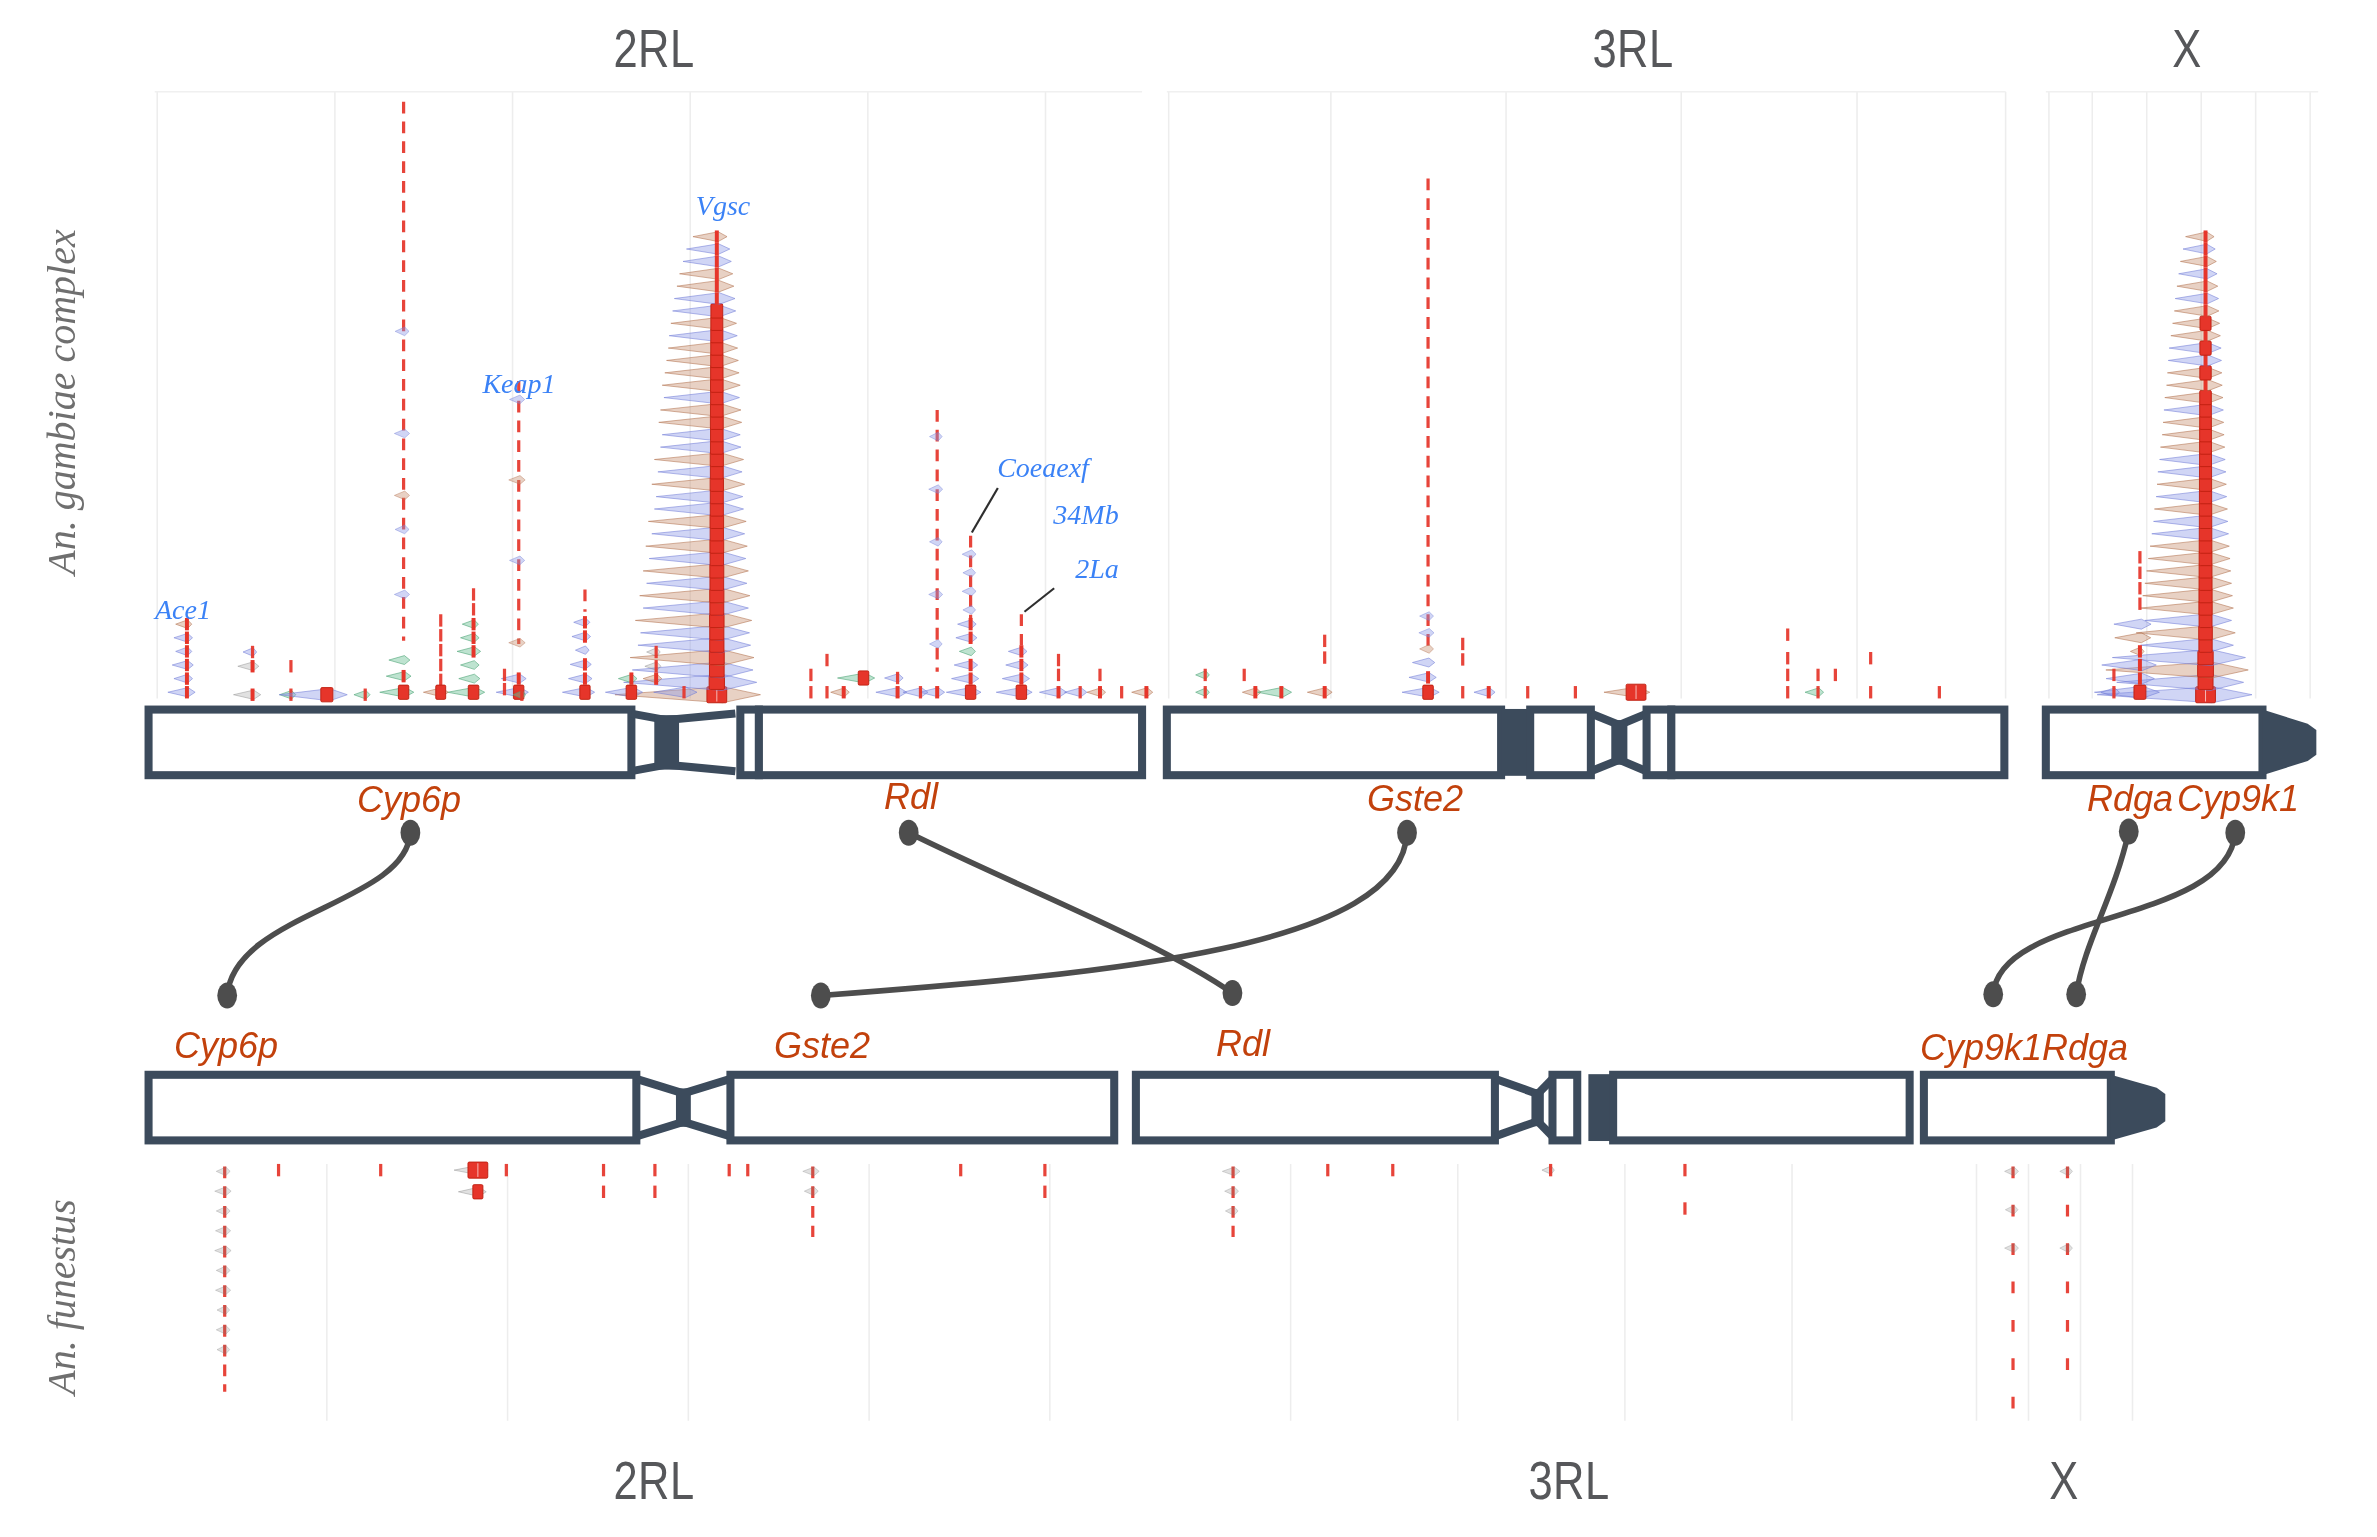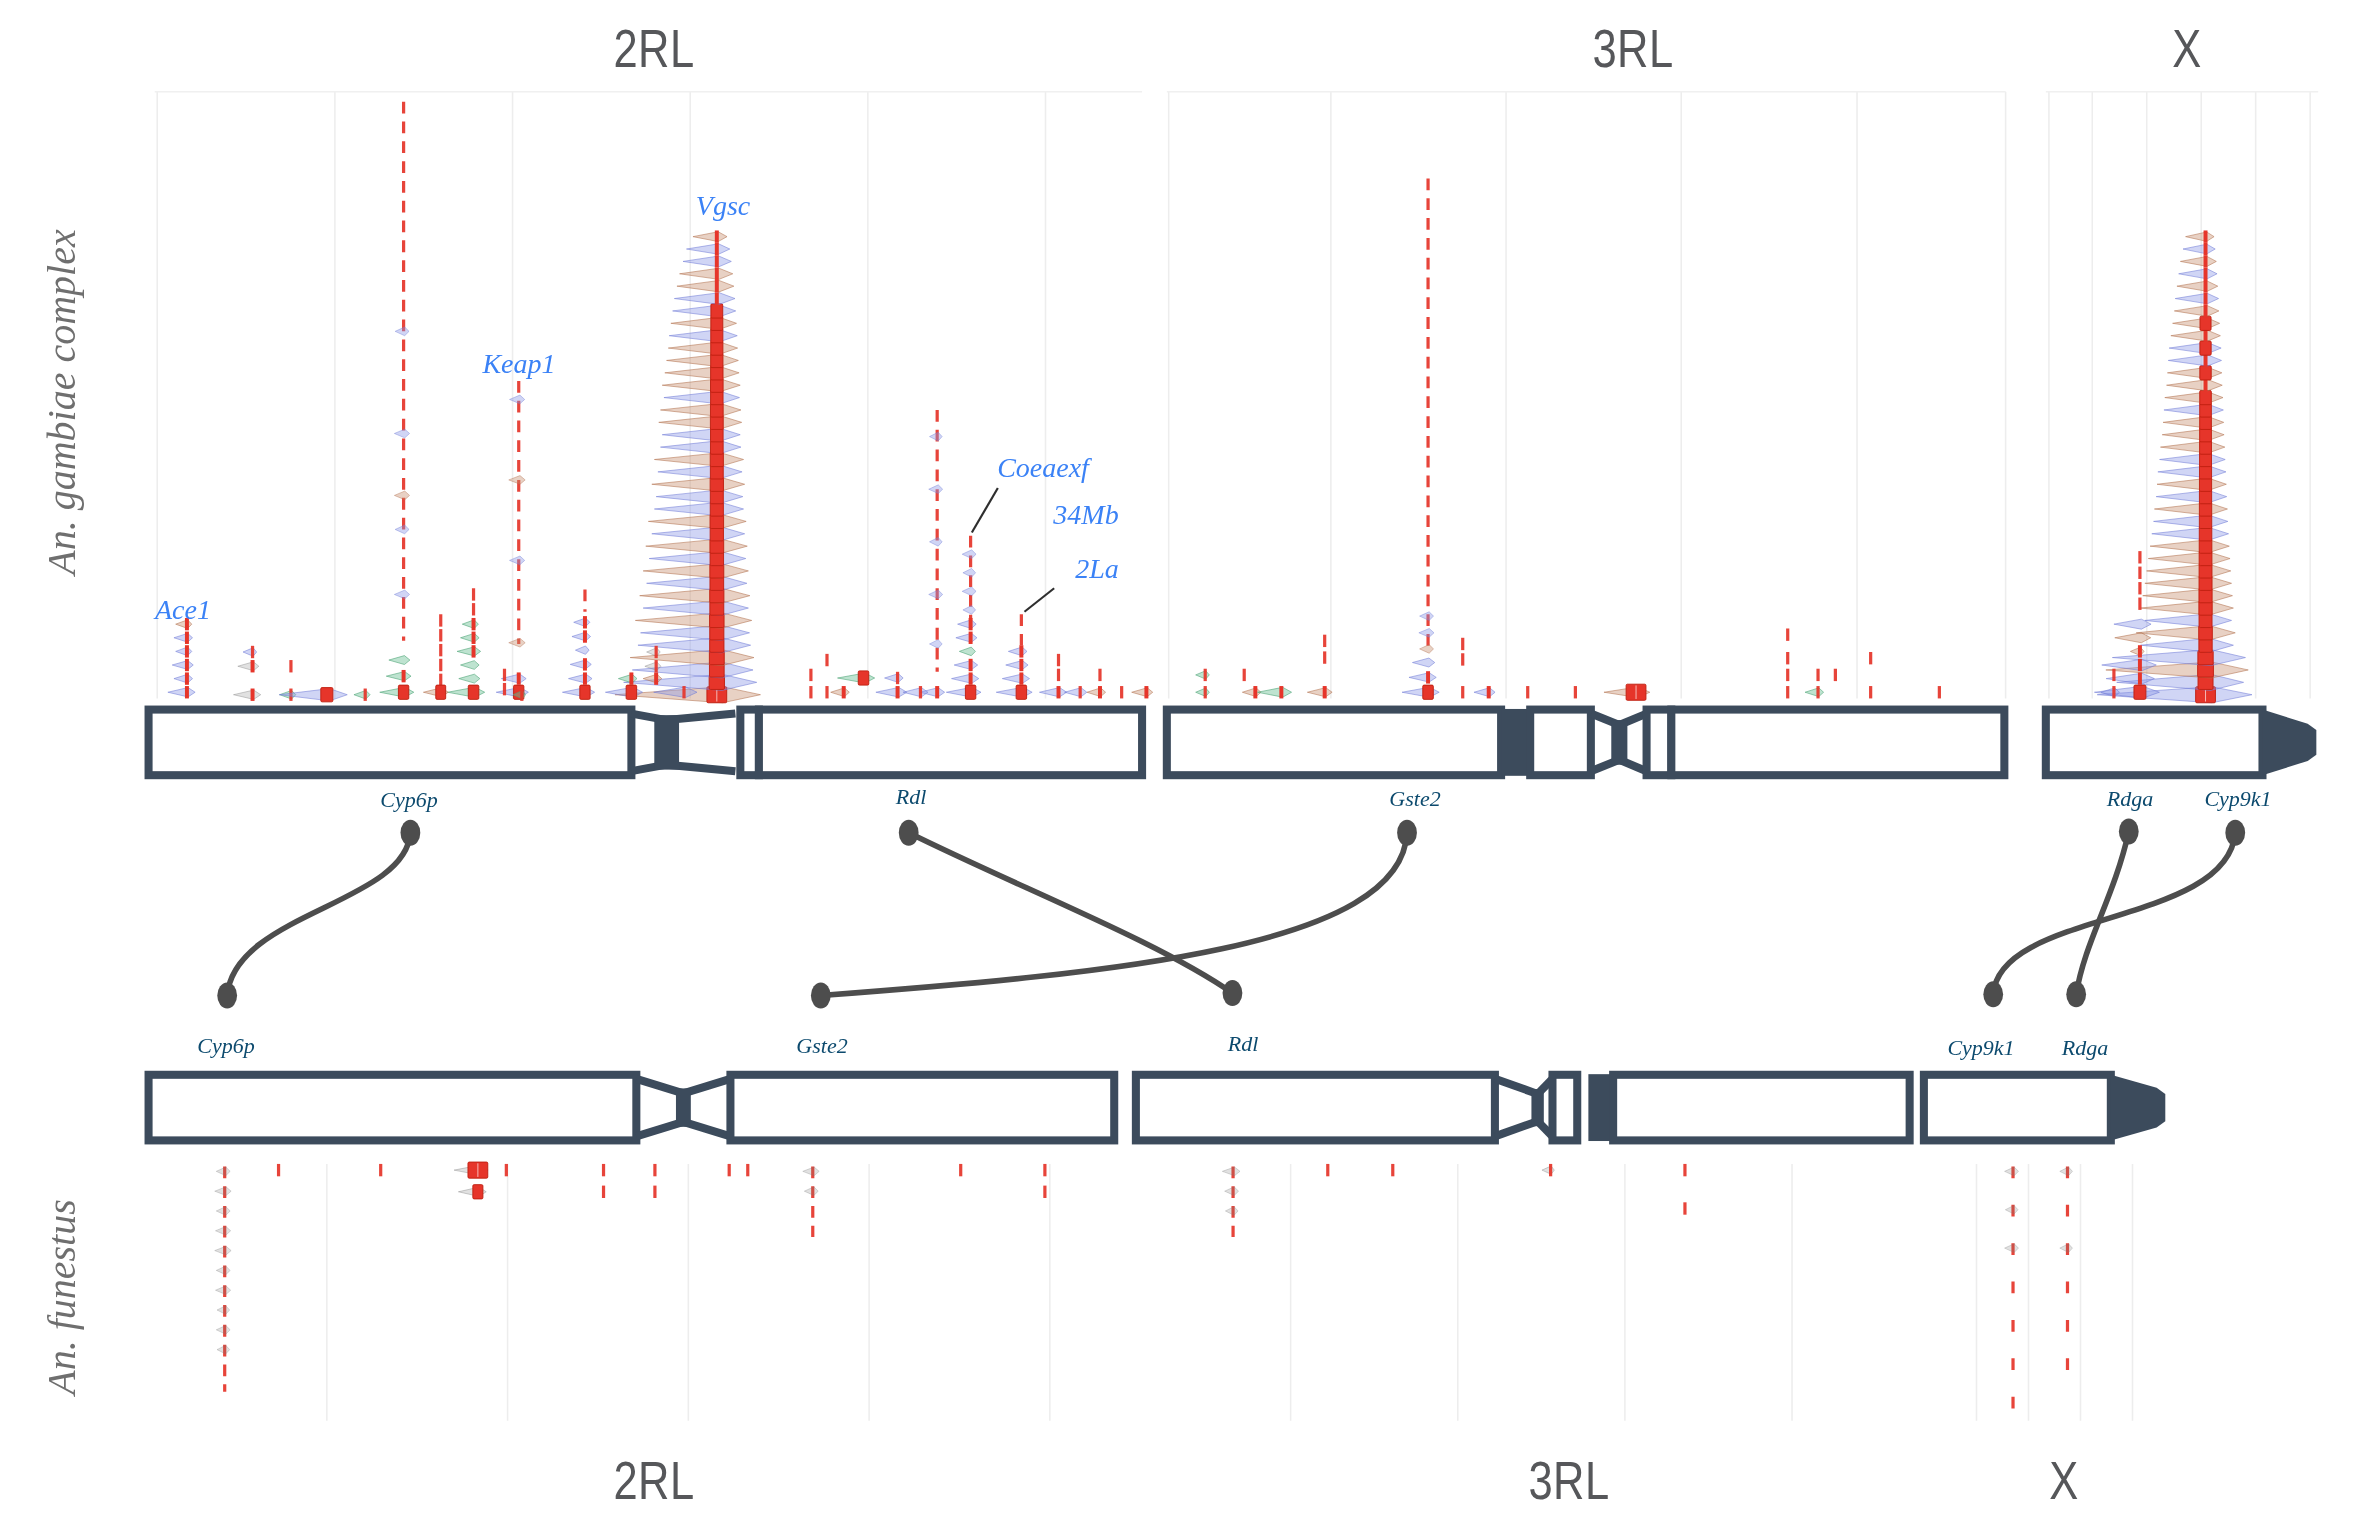--- a/index.html
+++ b/index.html
@@ -4,21 +4,21 @@
 <style>
   html,body{margin:0;padding:0;background:#ffffff;}
   .figure{position:relative;width:2377px;height:1538px;background:#ffffff;overflow:hidden;
           font-family:"Liberation Sans",sans-serif;padding-left:47px;}
   #plot{position:absolute;left:0;top:0;}
   .lbl{position:absolute;transform:translate(-50%,-50%);white-space:nowrap;}
   .chr-lbl{font-family:"Liberation Sans",sans-serif;font-weight:300;font-size:53px;
            color:#56575a;letter-spacing:0.6px;transform:translate(-50%,-50%) scaleX(.82);}
   .species-lbl{font-family:"Liberation Serif",serif;font-style:italic;font-size:40px;color:#6f6f6f;
            transform:translate(-50%,-50%) rotate(-90deg);}
-  .gene-lbl{font-family:Liberation Serif, serif;font-style:italic;font-size:22px;color:#0c4a6e;}
+  .gene-lbl{font-family:Liberation Sans, sans-serif;font-style:italic;font-size:36px;color:#c2410c;}
   .ann-lbl{font-family:"Liberation Serif",serif;font-style:italic;font-size:28px;color:#3b82f6;}
 </style>
 </head>
 <body>
 
 <div class="figure">
 
   <svg id="plot" width="2377" height="1538" viewBox="0 0 3840 2484">
       <g>
         <line x1="254" y1="148" x2="254" y2="1128" stroke="#ededed" stroke-width="2.5"></line>
@@ -704,20 +704,20 @@
   <div class="lbl gene-lbl" style="left:2130px;top:799px">Rdga</div>
   <div class="lbl gene-lbl" style="left:2238px;top:799px">Cyp9k1</div>
 
   <div class="lbl gene-lbl" style="left:226px;top:1046px">Cyp6p</div>
   <div class="lbl gene-lbl" style="left:822px;top:1046px">Gste2</div>
   <div class="lbl gene-lbl" style="left:1243px;top:1044px">Rdl</div>
   <div class="lbl gene-lbl" style="left:1981px;top:1048px">Cyp9k1</div>
   <div class="lbl gene-lbl" style="left:2085px;top:1048px">Rdga</div>
 
   <div class="lbl ann-lbl" style="left:183px;top:610px">Ace1</div>
-  <div class="lbl ann-lbl" style="left:519px;top:364px">Keap1</div>
+  <div class="lbl ann-lbl" style="left:519px;top:384px">Keap1</div>
   <div class="lbl ann-lbl" style="left:723px;top:206px">Vgsc</div>
   <div class="lbl ann-lbl" style="left:1043px;top:468px">Coeaexf</div>
   <div class="lbl ann-lbl" style="left:1086px;top:515px">34Mb</div>
   <div class="lbl ann-lbl" style="left:1097px;top:569px">2La</div>
 
 </div>
 
 
 </body></html>

